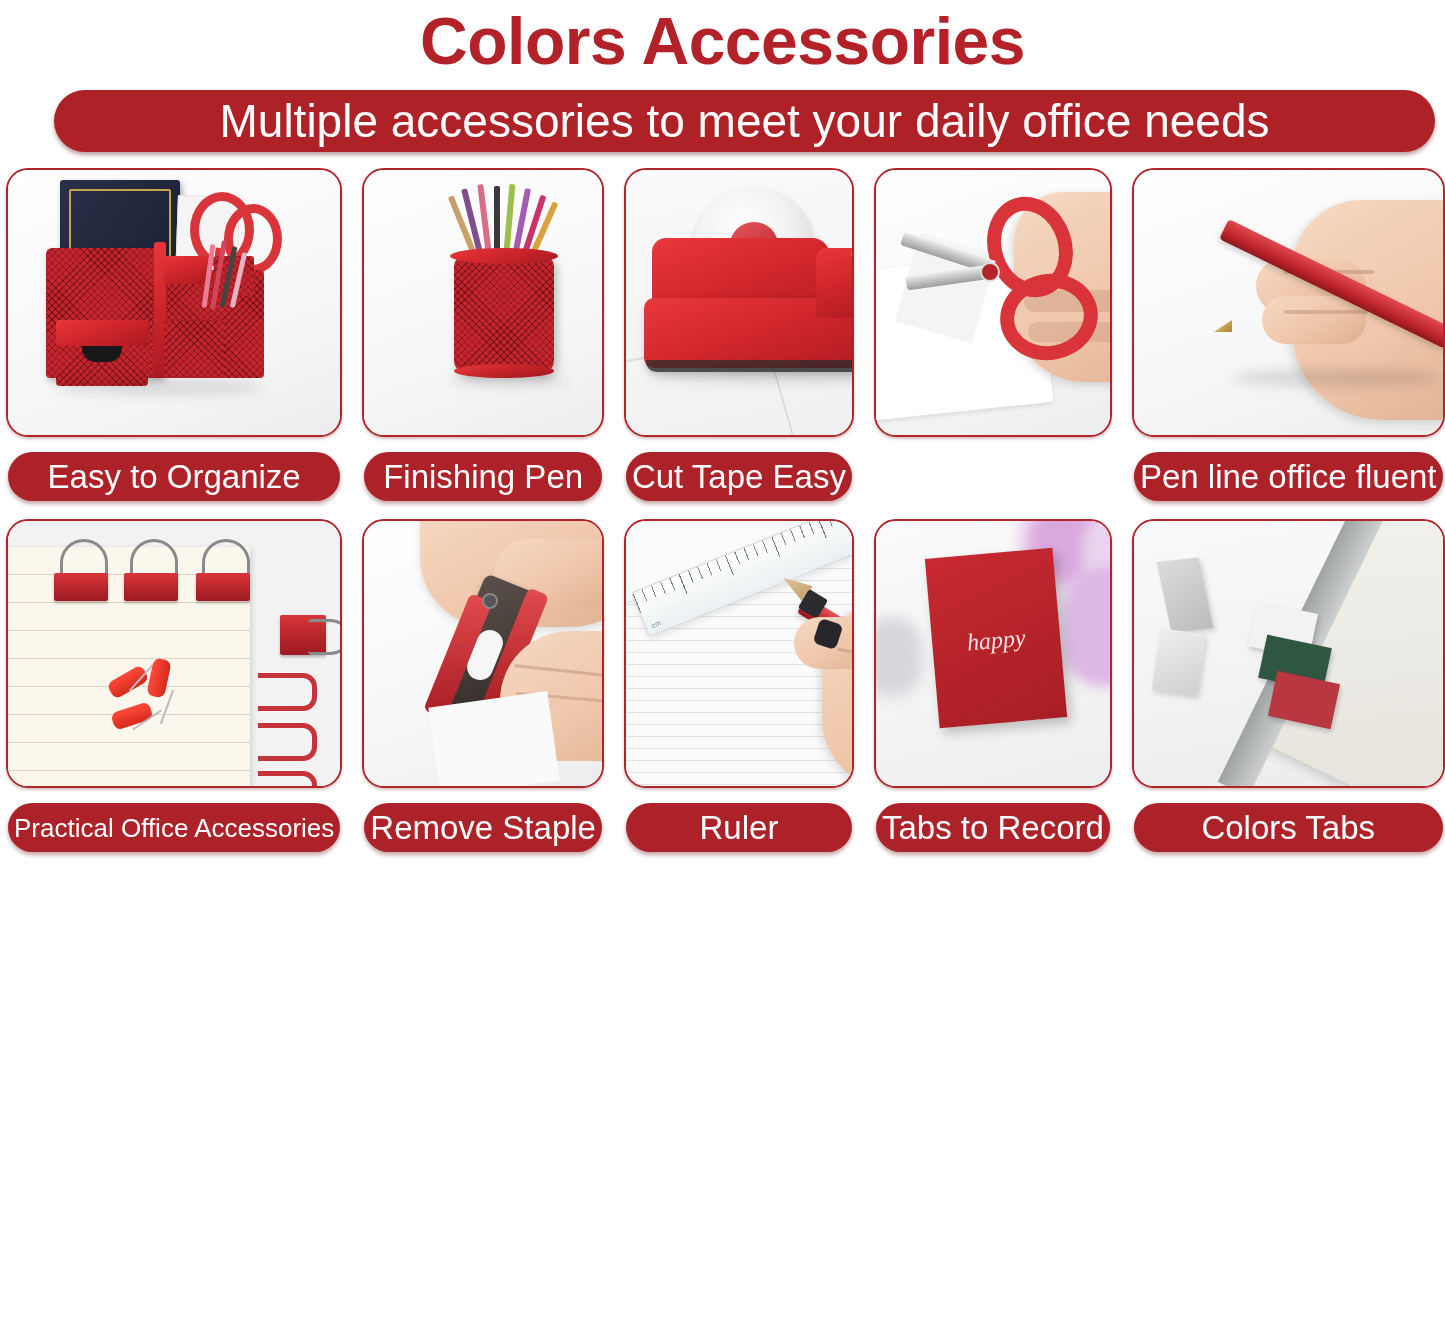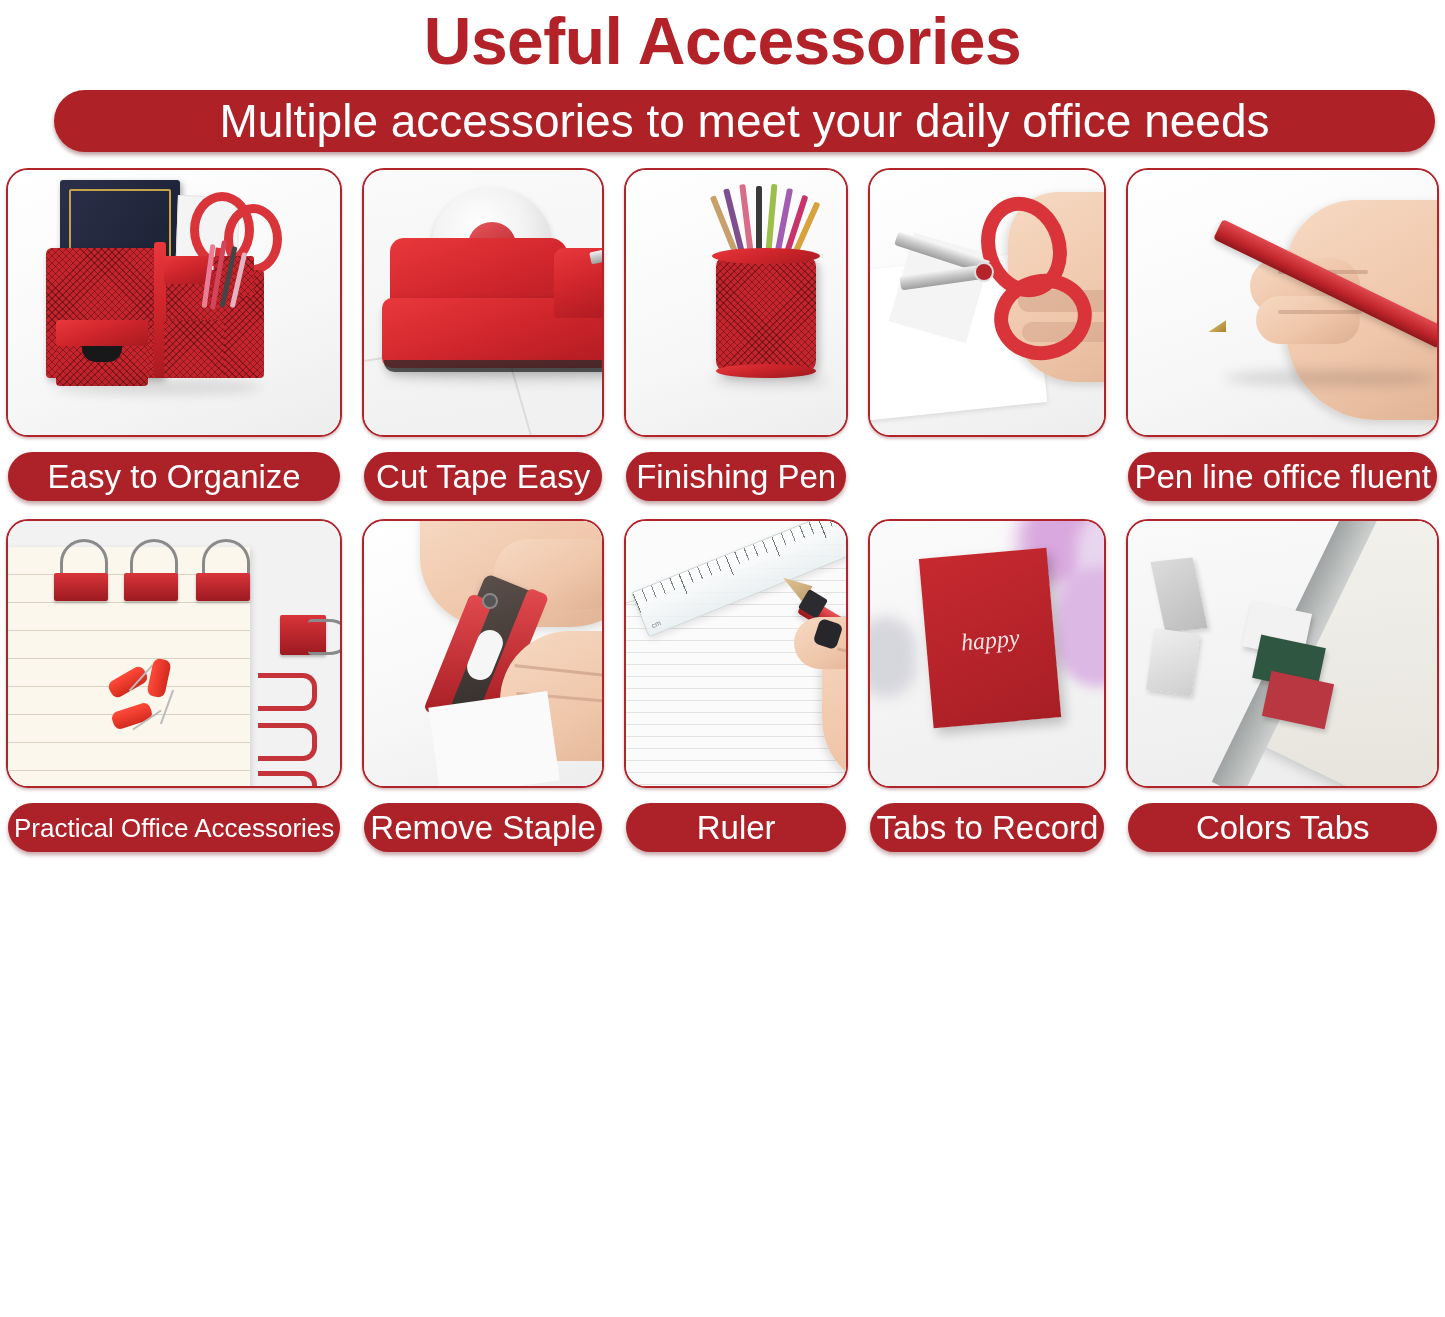--- a/index.html
+++ b/index.html
@@ -111,21 +111,21 @@
   .ruled-white{
     background-color:#FBFBFB;
     background-image:repeating-linear-gradient(to bottom, transparent 0 11px, #E2E2E2 11px 12px);
   }
 </style>
 </head>
 <body>
 
 <div class="page">
 
-  <div class="title">Useful Accessories</div>
+  <div class="title">Colors Accessories</div>
 
   <div class="subtitle-wrap">
     <div class="subtitle">Multiple accessories to meet your daily office needs</div>
   </div>
 
   <div class="grid">
 
     <div class="cell">
       <div class="panel">
         <div class="scene">
@@ -156,41 +156,20 @@
           <div class="mesh" style="position:absolute;left:156px;top:150px;width:60px;height:58px;border-radius:3px;"></div>
 
           <div style="position:absolute;left:198px;top:74px;width:5px;height:64px;background:#E77E96;transform:rotate(8deg);border-radius:2px;"></div>
           <div style="position:absolute;left:208px;top:70px;width:5px;height:70px;background:#D2455A;transform:rotate(10deg);border-radius:2px;"></div>
           <div style="position:absolute;left:218px;top:76px;width:5px;height:62px;background:#444;transform:rotate(12deg);border-radius:2px;"></div>
           <div style="position:absolute;left:228px;top:82px;width:5px;height:56px;background:#E5B2C0;transform:rotate(13deg);border-radius:2px;"></div>
           <div class="sh" style="left:44px;top:210px;width:210px;height:14px;"></div>
         </div>
       </div>
       <div class="badge">Easy to Organize</div>
-    </div>
-
-    <div class="cell">
-      <div class="panel">
-        <div class="scene">
-          <div class="bg-soft"></div>
-          <div style="position:absolute;left:-10px;top:160px;width:400px;height:2px;background:#dcdcdc;transform:rotate(-9deg);"></div>
-          <div style="position:absolute;left:150px;top:140px;width:2px;height:140px;background:#dcdcdc;transform:rotate(-16deg);"></div>
-
-          <div style="position:absolute;left:68px;top:18px;width:120px;height:112px;border-radius:50%;background:radial-gradient(circle at 40% 35%, #ffffff 0%, #f2f2f2 45%, #e2e2e2 70%, #cfcfcf 100%);box-shadow:0 3px 6px rgba(0,0,0,.16);"></div>
-          <div style="position:absolute;left:104px;top:52px;width:48px;height:46px;border-radius:50%;background:linear-gradient(150deg,#E7565C,#B5232A);"></div>
-
-          <div class="redplast" style="position:absolute;left:26px;top:68px;width:178px;height:110px;border-radius:14px 18px 6px 6px;"></div>
-          <div class="redplast" style="position:absolute;left:18px;top:128px;width:272px;height:70px;border-radius:10px;box-shadow:3px 5px 10px rgba(0,0,0,.28);"></div>
-          <div class="redplast" style="position:absolute;left:190px;top:78px;width:72px;height:70px;border-radius:10px 12px 4px 4px;"></div>
-          <div class="metal" style="position:absolute;left:226px;top:78px;width:44px;height:12px;transform:rotate(-12deg);border-radius:2px;"></div>
-          <div style="position:absolute;left:20px;top:190px;width:268px;height:12px;background:#2c2c2c;border-radius:0 0 10px 10px;opacity:.75;"></div>
-          <div class="sh" style="left:22px;top:198px;width:272px;height:14px;"></div>
-        </div>
-      </div>
-      <div class="badge">Cut Tape Easy</div>
     </div>
 
     <div class="cell">
       <div class="panel">
         <div class="scene">
           <div class="bg-white"></div>
 
           <div style="position:absolute;left:92px;top:14px;width:96px;height:78px;">
             <div style="position:absolute;left:4px;top:10px;width:6px;height:66px;background:#C8A06A;transform:rotate(-22deg);border-radius:2px;"></div>
             <div style="position:absolute;left:14px;top:4px;width:6px;height:74px;background:#7E4E8E;transform:rotate(-14deg);border-radius:2px;"></div>
@@ -211,20 +190,41 @@
           <div class="redplast" style="position:absolute;left:252px;top:84px;width:44px;height:26px;border-radius:3px;"></div>
           <div class="mesh" style="position:absolute;left:298px;top:84px;width:40px;height:38px;border-radius:3px;"></div>
           <div style="position:absolute;left:290px;top:10px;width:52px;height:62px;border:9px solid #D8343A;border-radius:50%;"></div>
           <div style="position:absolute;left:318px;top:18px;width:22px;height:150px;background:linear-gradient(120deg,#2a3048,#181d30);"></div>
           <div class="sh" style="left:86px;top:204px;width:116px;height:12px;"></div>
         </div>
       </div>
       <div class="badge">Finishing Pen</div>
     </div>
 
+    <div class="cell">
+      <div class="panel">
+        <div class="scene">
+          <div class="bg-soft"></div>
+          <div style="position:absolute;left:-10px;top:160px;width:400px;height:2px;background:#dcdcdc;transform:rotate(-9deg);"></div>
+          <div style="position:absolute;left:150px;top:140px;width:2px;height:140px;background:#dcdcdc;transform:rotate(-16deg);"></div>
+
+          <div style="position:absolute;left:68px;top:18px;width:120px;height:112px;border-radius:50%;background:radial-gradient(circle at 40% 35%, #ffffff 0%, #f2f2f2 45%, #e2e2e2 70%, #cfcfcf 100%);box-shadow:0 3px 6px rgba(0,0,0,.16);"></div>
+          <div style="position:absolute;left:104px;top:52px;width:48px;height:46px;border-radius:50%;background:linear-gradient(150deg,#E7565C,#B5232A);"></div>
+
+          <div class="redplast" style="position:absolute;left:26px;top:68px;width:178px;height:110px;border-radius:14px 18px 6px 6px;"></div>
+          <div class="redplast" style="position:absolute;left:18px;top:128px;width:272px;height:70px;border-radius:10px;box-shadow:3px 5px 10px rgba(0,0,0,.28);"></div>
+          <div class="redplast" style="position:absolute;left:190px;top:78px;width:72px;height:70px;border-radius:10px 12px 4px 4px;"></div>
+          <div class="metal" style="position:absolute;left:226px;top:78px;width:44px;height:12px;transform:rotate(-12deg);border-radius:2px;"></div>
+          <div style="position:absolute;left:20px;top:190px;width:268px;height:12px;background:#2c2c2c;border-radius:0 0 10px 10px;opacity:.75;"></div>
+          <div class="sh" style="left:22px;top:198px;width:272px;height:14px;"></div>
+        </div>
+      </div>
+      <div class="badge">Cut Tape Easy</div>
+    </div>
+
 
     <div class="cell">
       <div class="panel">
         <div class="scene">
           <div class="bg-white"></div>
 
           <div style="position:absolute;left:-20px;top:92px;width:190px;height:150px;background:#ffffff;box-shadow:0 2px 5px rgba(0,0,0,.10);transform:rotate(-6deg);"></div>
           <div style="position:absolute;left:30px;top:72px;width:80px;height:92px;background:#f4f4f4;transform:rotate(16deg);"></div>
 
           <div class="skin" style="position:absolute;left:138px;top:22px;width:200px;height:190px;border-radius:50px 30px 60px 70px;box-shadow:-2px 3px 8px rgba(0,0,0,.14);"></div>

